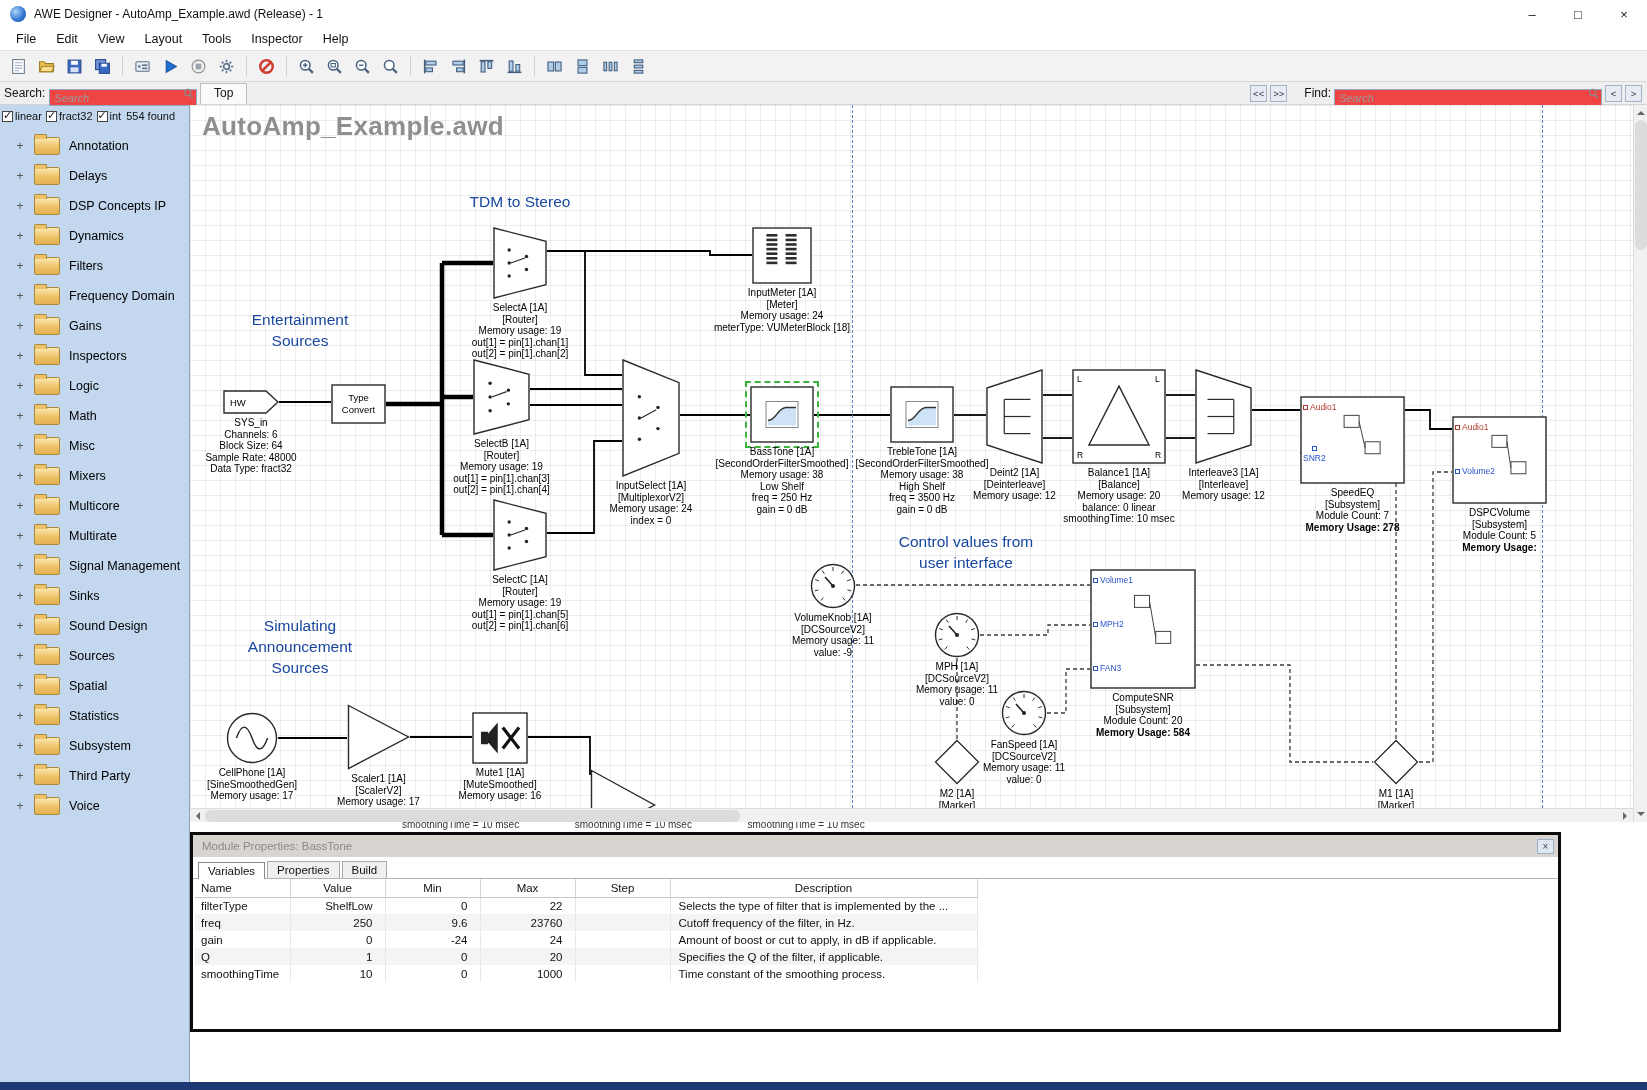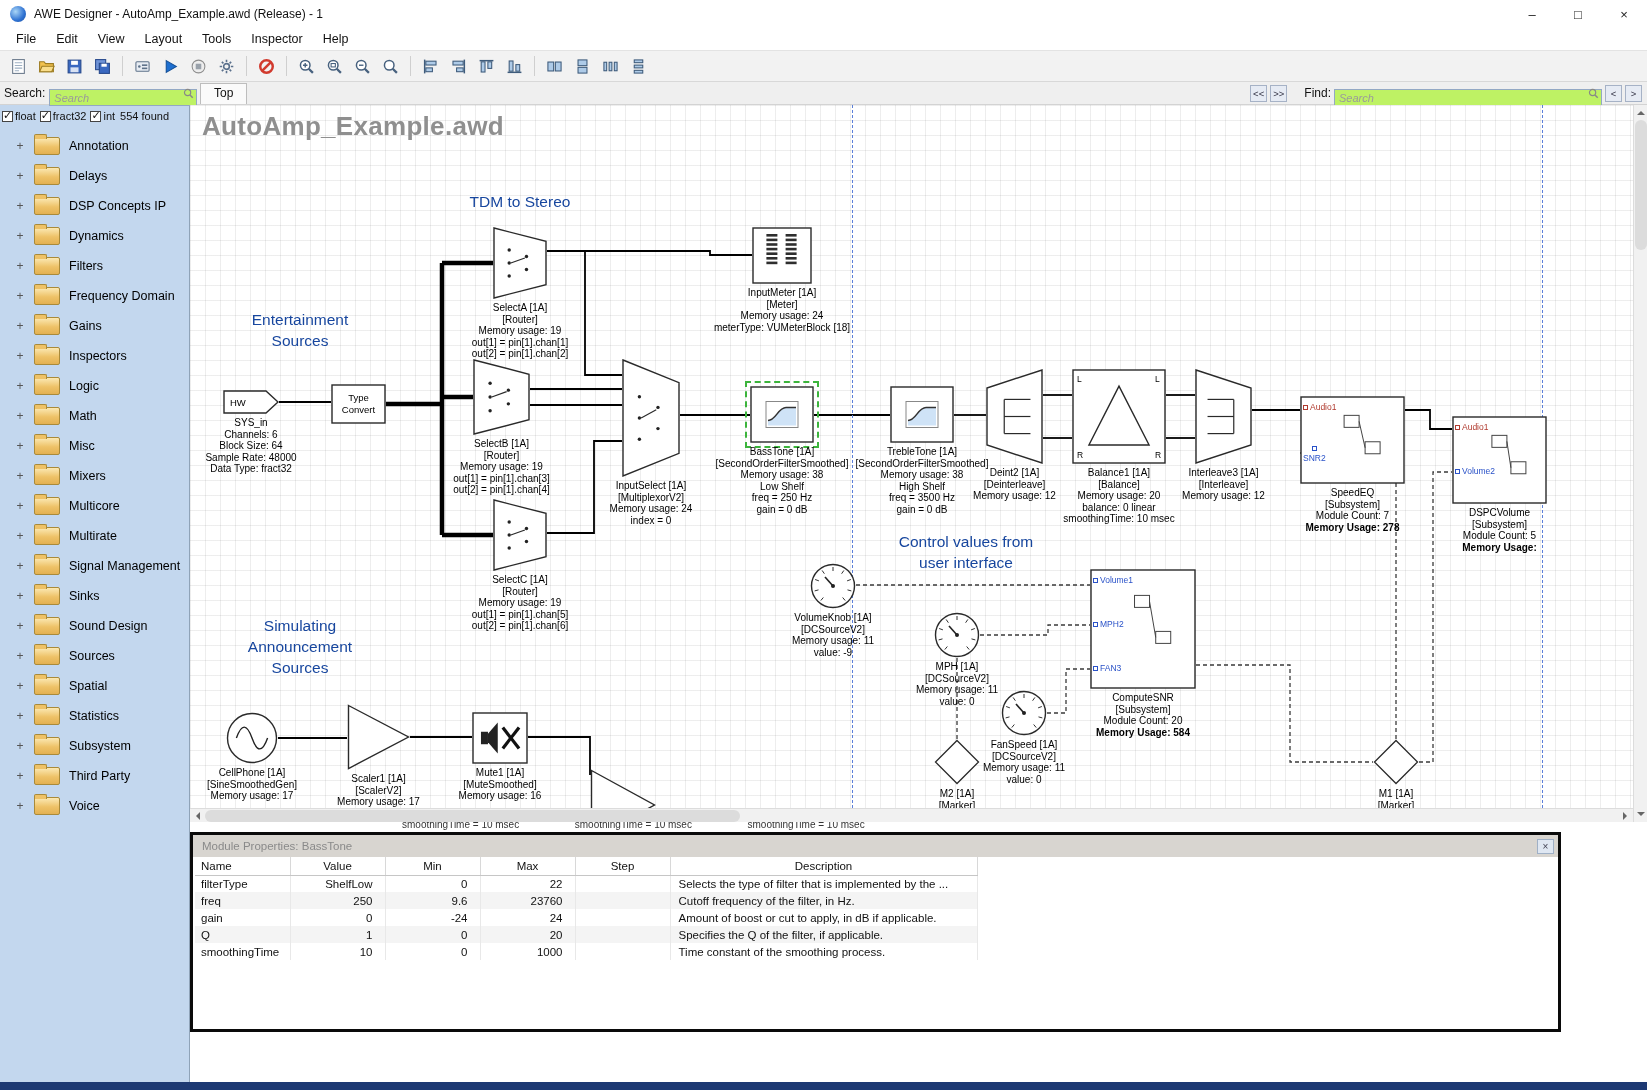--- a/index.html
+++ b/index.html
@@ -24,21 +24,21 @@
   .toolbar { height:32px; background:#f2f2f2; border-top:1px solid #e3e3e3; border-bottom:1px solid #d8d8d8;
     display:flex; align-items:center; padding-left:5px; gap:1px; flex:0 0 auto; }
   .tb-btn { width:27px; height:26px; display:flex; align-items:center; justify-content:center; border-radius:2px; }
   .tb-btn svg { width:17px; height:17px; }
   .tb-sep { width:1px; height:20px; background:#cfcfcf; margin:0 5px; }
 
   
   .subbar { height:23px; background:#efefef; border-bottom:1px solid #d3d3d3; display:flex; align-items:center; flex:0 0 auto; }
   .search-zone { width:190px; flex:0 0 auto; display:flex; align-items:center; gap:4px; padding:0 4px; }
   .mini-label { font-size:12px; color:#111; }
-  .text-input { height:17px; background:#bef264; border:1px solid #93a8c4; font-size:11px; padding:0 18px 0 4px;
+  .text-input { height:17px; background:#ef4444; border:1px solid #93a8c4; font-size:11px; padding:0 18px 0 4px;
     color:#222; position:relative;margin-top:9px; }
   .text-input::placeholder { font-style:italic; color:#9a9a9a; }
   .input-wrap { position:relative; display:flex; align-items:center; }
   .input-wrap svg { position:absolute; right:3px; width:11px; height:11px; }
   .search-zone .text-input { width:148px; }
   .top-tab { margin-left:10px; height:21px; align-self:flex-end; background:#fafafa; border:1px solid #bdbdbd;
     border-bottom:none; padding:2px 13px; font-size:12px; color:#111; }
   .find-zone { margin-left:auto; display:flex; align-items:center; gap:3px; padding-right:5px; }
   .nav-btn { min-width:17px; height:17px; background:#e6ebf4; border:1px solid #a6b2c6; font-size:9.5px;
     display:flex; align-items:center; justify-content:center; padding:0 2px; color:#334; }
@@ -405,21 +405,21 @@
     </div>
   </div>
 
   <div class="main">
 
     <div class="sidebar">
       <div class="filter-row">
         <span id="filters-holder" style="display:flex;align-items:center;gap:4px">
             <span class="filter">
               <span class="cb checked"></span>
-              <span class="cb-label">float</span>
+              <span class="cb-label">linear</span>
             </span>
             <span class="filter">
               <span class="cb checked"></span>
               <span class="cb-label">fract32</span>
             </span>
             <span class="filter">
               <span class="cb checked"></span>
               <span class="cb-label">int</span>
             </span>
           </span>
@@ -952,20 +952,25 @@
 
       <div class="clip-strip">
         <div>smoothingTime = 10 msec                    smoothingTime = 10 msec                    smoothingTime = 10 msec</div>
       </div>
 
       <div class="props-panel">
         <div class="props-title">
           <span>Module Properties: BassTone</span>
           <div class="props-close">×</div>
         </div>
+        <div class="props-tabs">
+            <div class="ptab active">Variables</div>
+            <div class="ptab">Properties</div>
+            <div class="ptab">Build</div>
+          </div>
         <table class="props-table">
           <colgroup>
               <col class="c0">
               <col class="c1">
               <col class="c2">
               <col class="c3">
               <col class="c4">
               <col class="c5">
             </colgroup>
           <thead>

